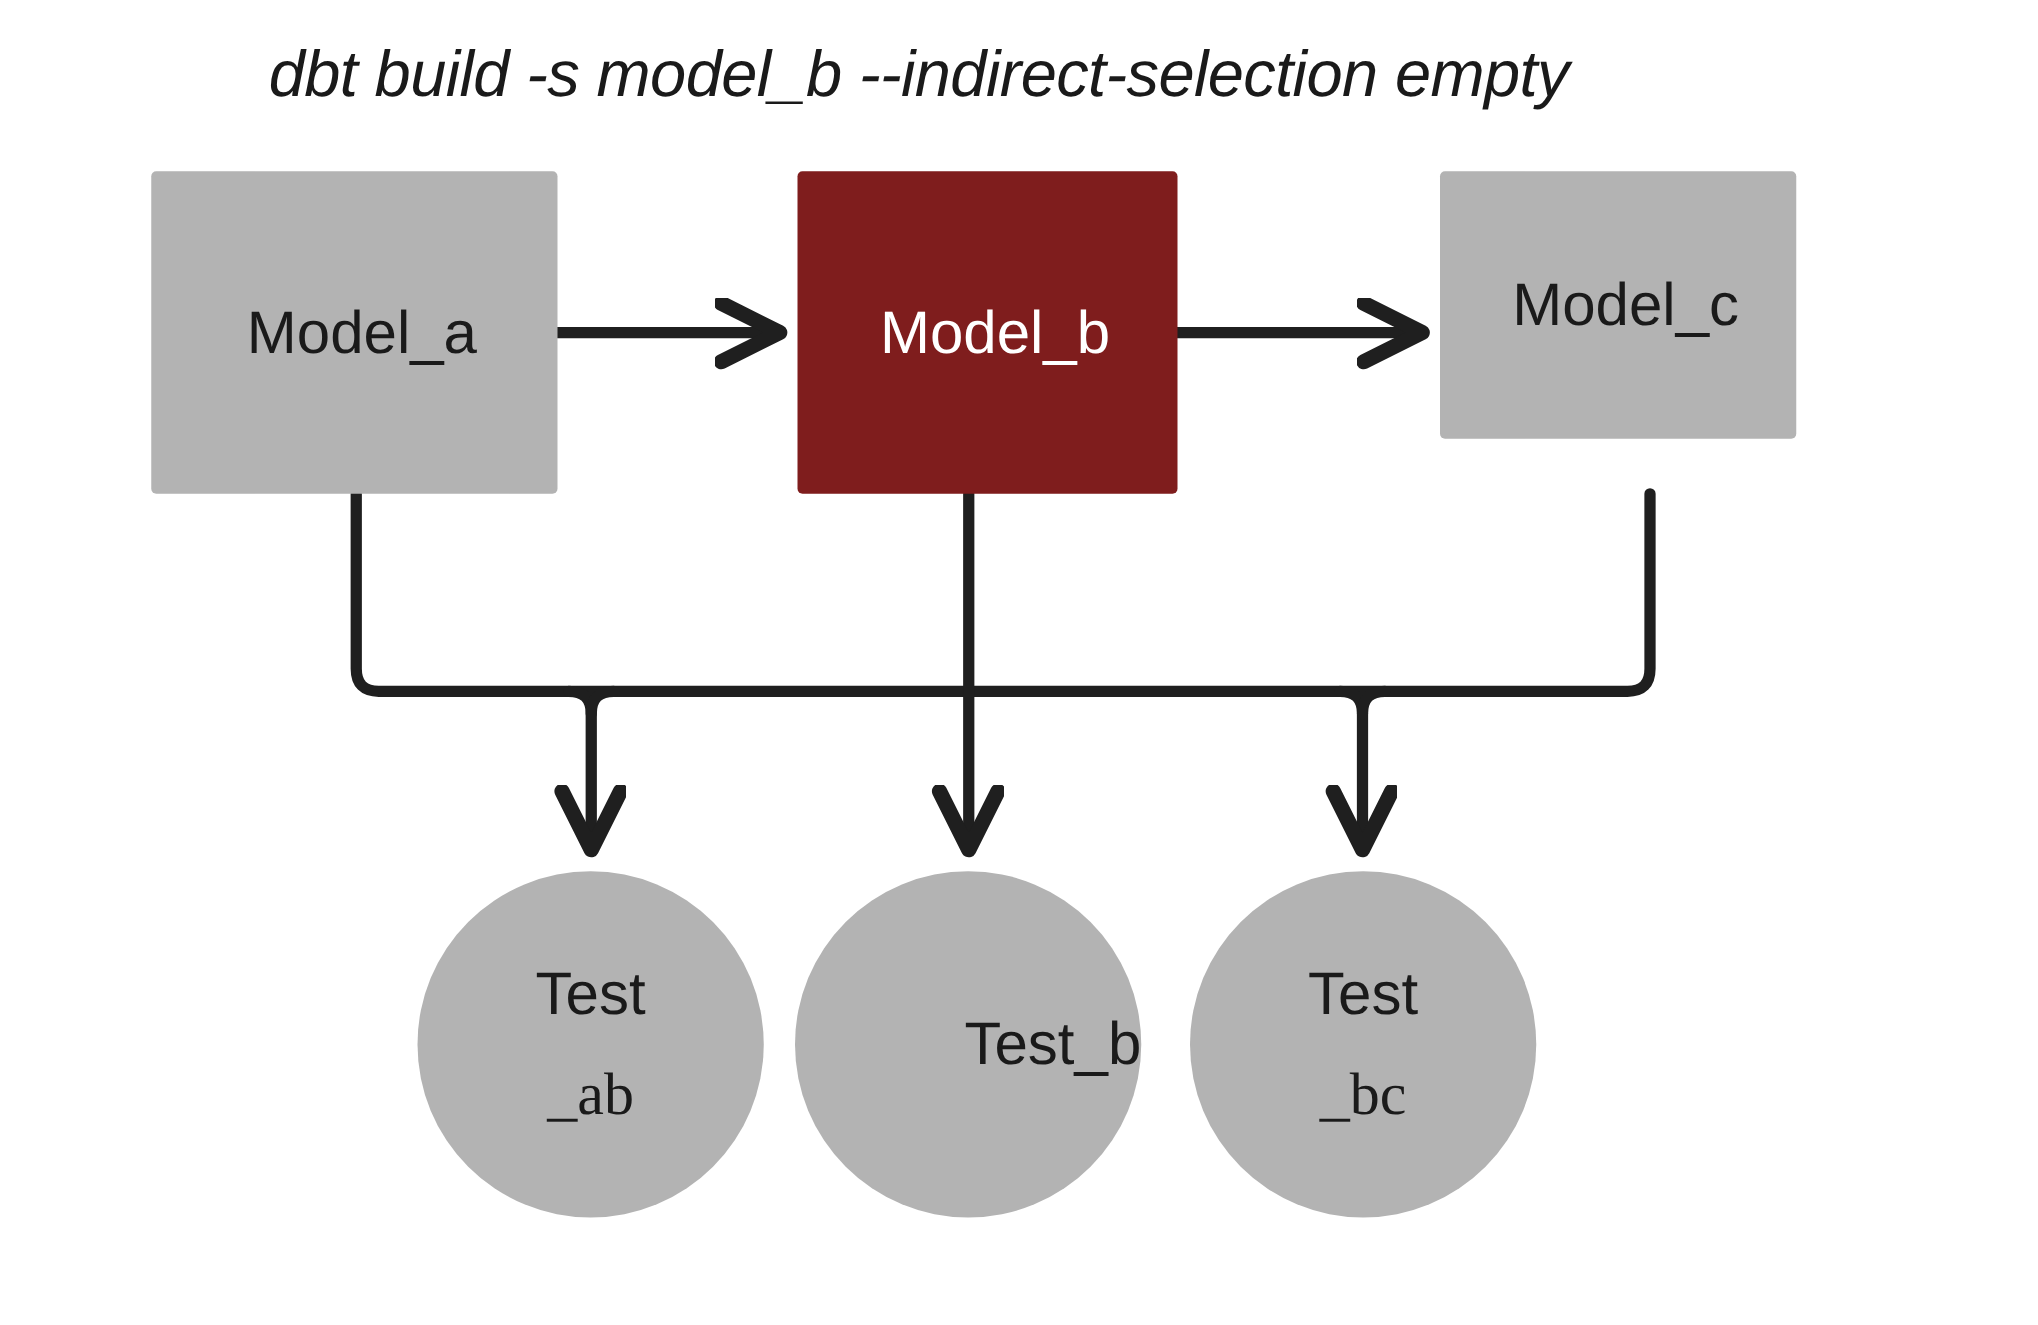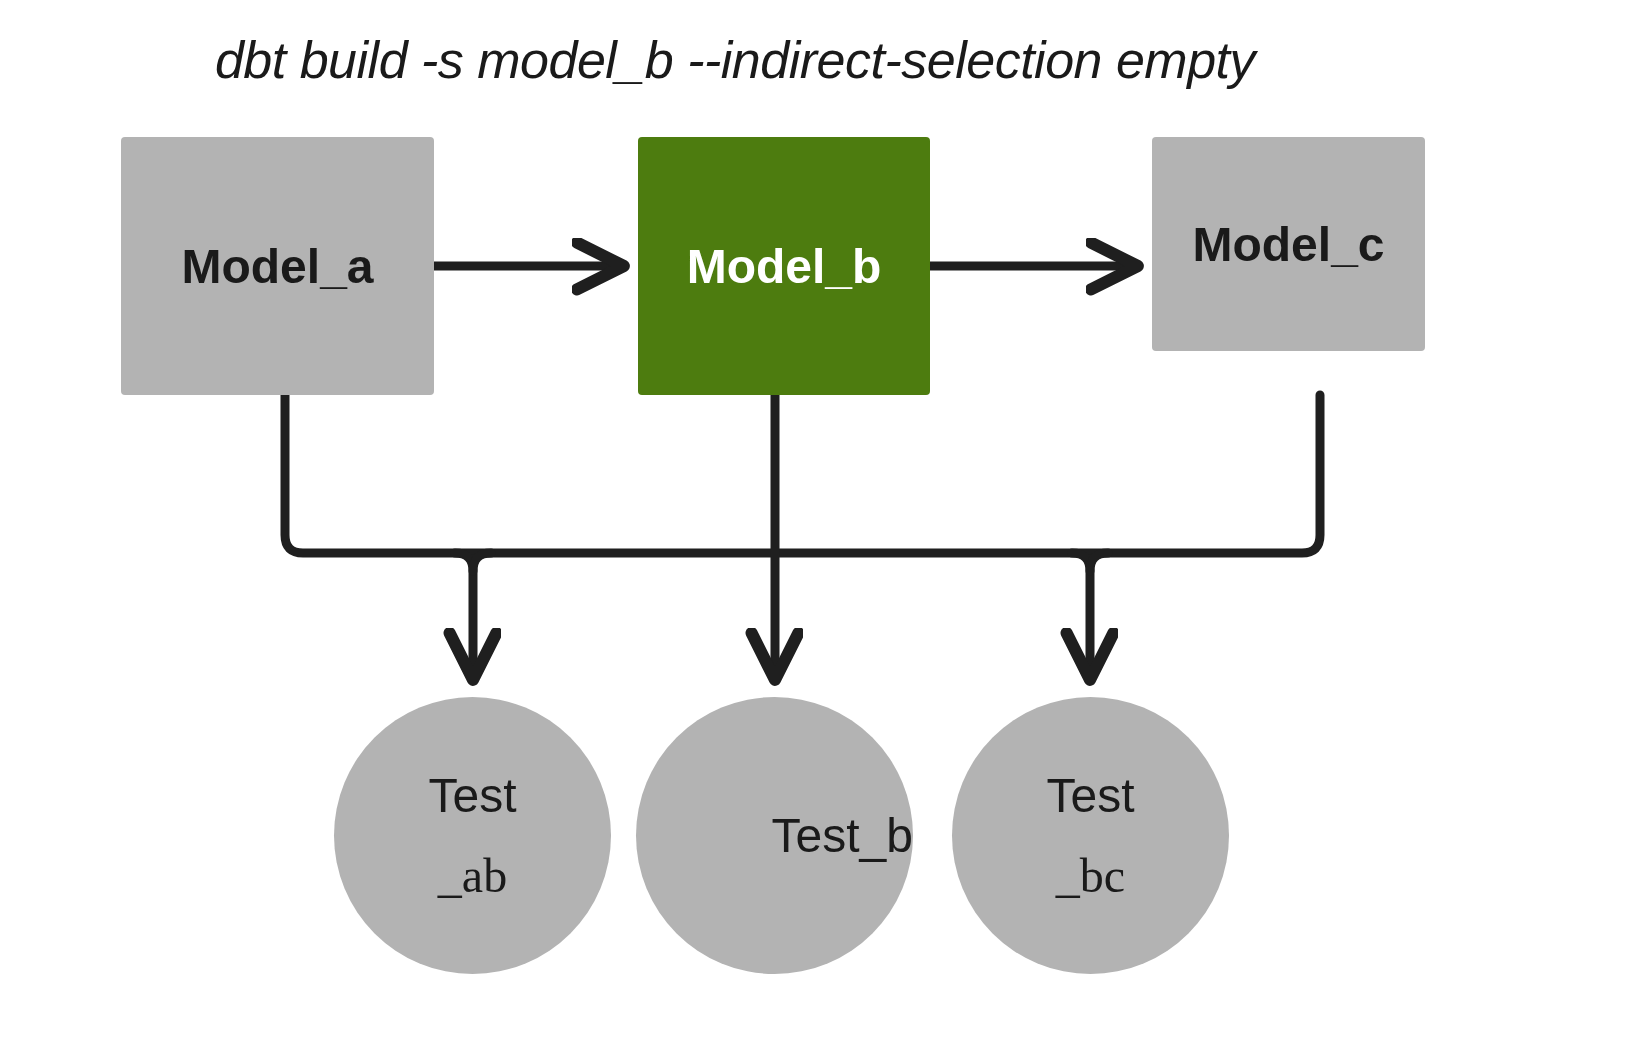--- a/index.html
+++ b/index.html
@@ -33,22 +33,23 @@
     white-space: nowrap;
     font-style: italic;
   }
   .node-box {
     position: absolute;
     border-radius: 4px;
     display: flex;
     align-items: center;
     justify-content: center;
     font-size: 48px;
-    font-weight: 700;
+    font-weight: 400;
     letter-spacing: 0px;
+    padding-left: 12px;
   }
   .node-box.model-a {
     left: 121px; top: 137px; width: 313px; height: 258px;
   }
   .node-box.model-b {
     left: 638px; top: 137px; width: 292px; height: 258px;
   }
   .node-box.model-c {
     left: 1152px; top: 137px; width: 273px; height: 214px;
   }
@@ -103,21 +104,21 @@
 
       <path d="M1072,553 Q1090,553 1090,571 L1090,678" marker-end="url(#arrowhead)"></path>
       <path d="M1108,553 Q1090,553 1090,571"></path>
     </g>
   </svg>
 
   <div class="node-box model-a" style="background:#b3b3b3;color:#1a1a1a">
     <span>Model_a</span>
   </div>
 
-  <div class="node-box model-b" style="background:#4d7c0f;color:#ffffff">
+  <div class="node-box model-b" style="background:#7f1d1d;color:#ffffff">
     <span>Model_b</span>
   </div>
 
   <div class="node-box model-c" style="background:#b3b3b3;color:#1a1a1a">
     <span>Model_c</span>
   </div>
 
   <div class="node-circle test-ab" style="background:#b3b3b3;color:#1a1a1a">
     <span class="line1">Test</span>
     <span class="line2">_ab</span>

